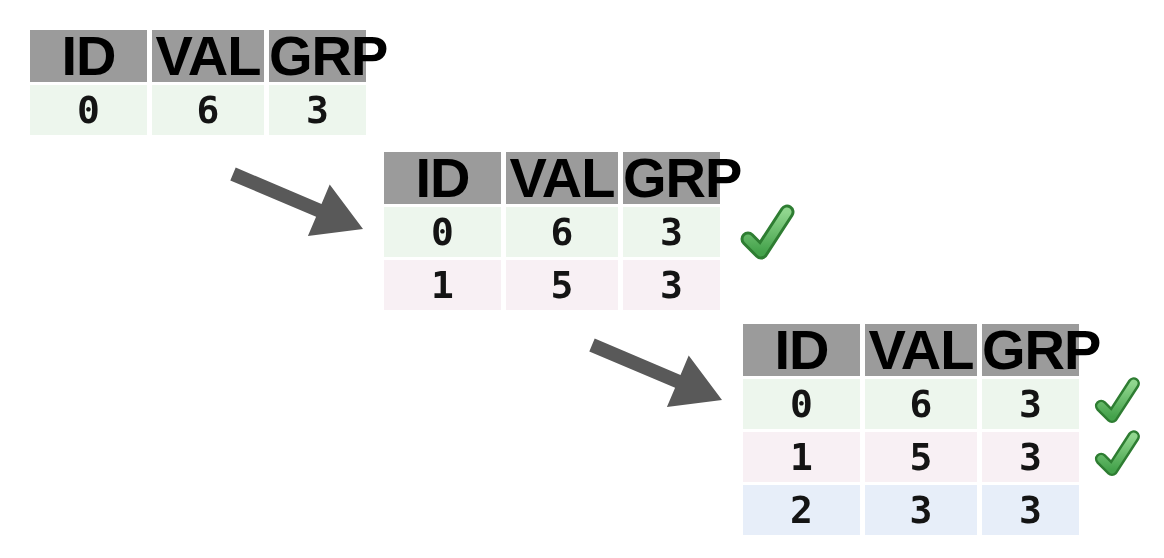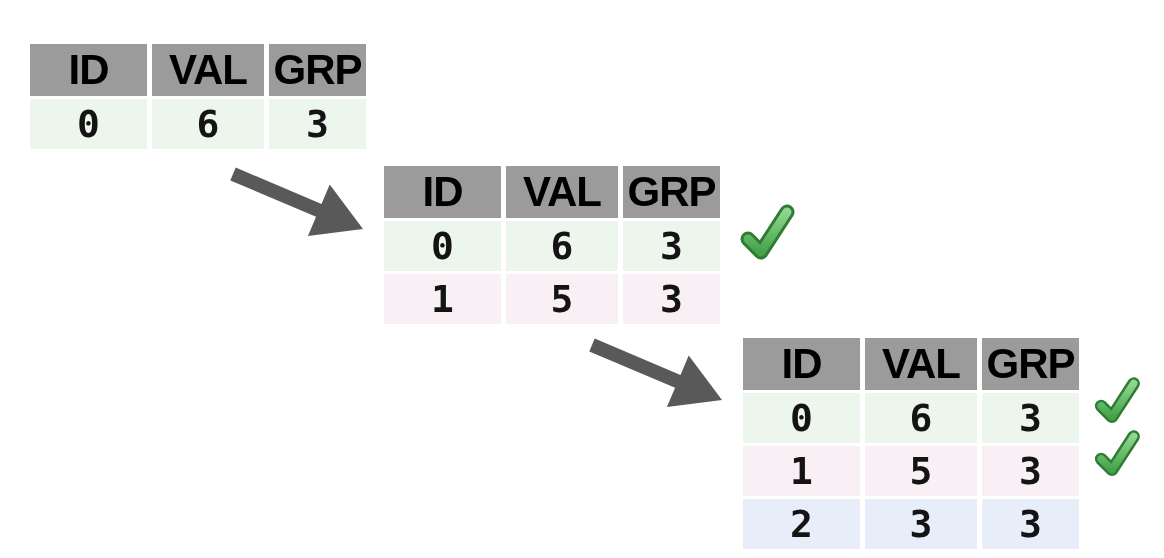--- a/index.html
+++ b/index.html
@@ -11,23 +11,22 @@
   .tbl {
     position:absolute;
     display:grid;
     grid-template-columns:117px 112px 97px;
     column-gap:5px;
     row-gap:3px;
   }
   .hdr {
     height:52px; line-height:52px; text-align:center;
     font-family:"Liberation Sans",sans-serif;
-    font-weight:bold; font-size:42px; color:#000000;
+    font-weight:bold; font-size:56px; color:#000000;
     letter-spacing:-1px;
-    margin-top:14px;
   }
   .cell {
     height:50px; line-height:50px; text-align:center;
     font-family:"DejaVu Sans Mono",monospace;
     font-weight:bold; font-size:38px; color:#141414;
   }
   .arrow-svg { position:absolute; }
   .check-svg { position:absolute; }
   .t1 { left:30px;  top:30px;  }
   .t2 { left:384px; top:152px; }

